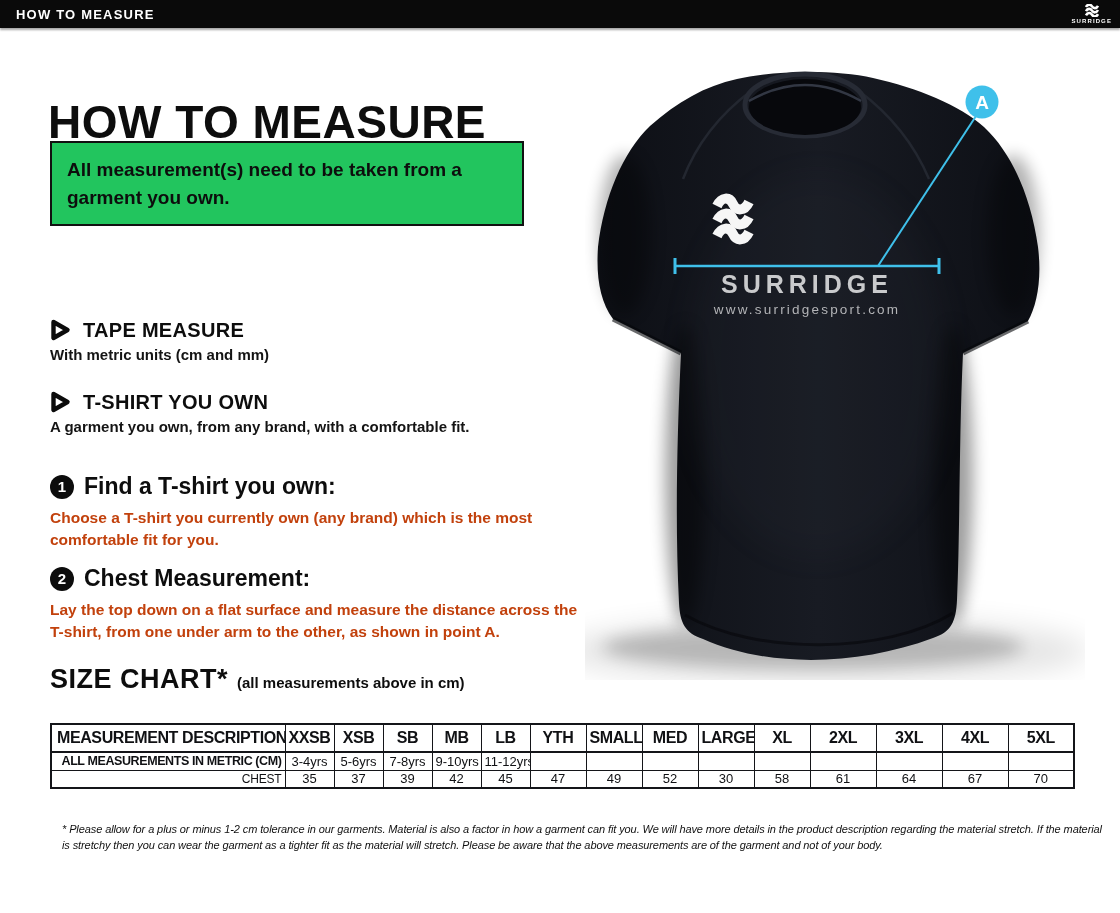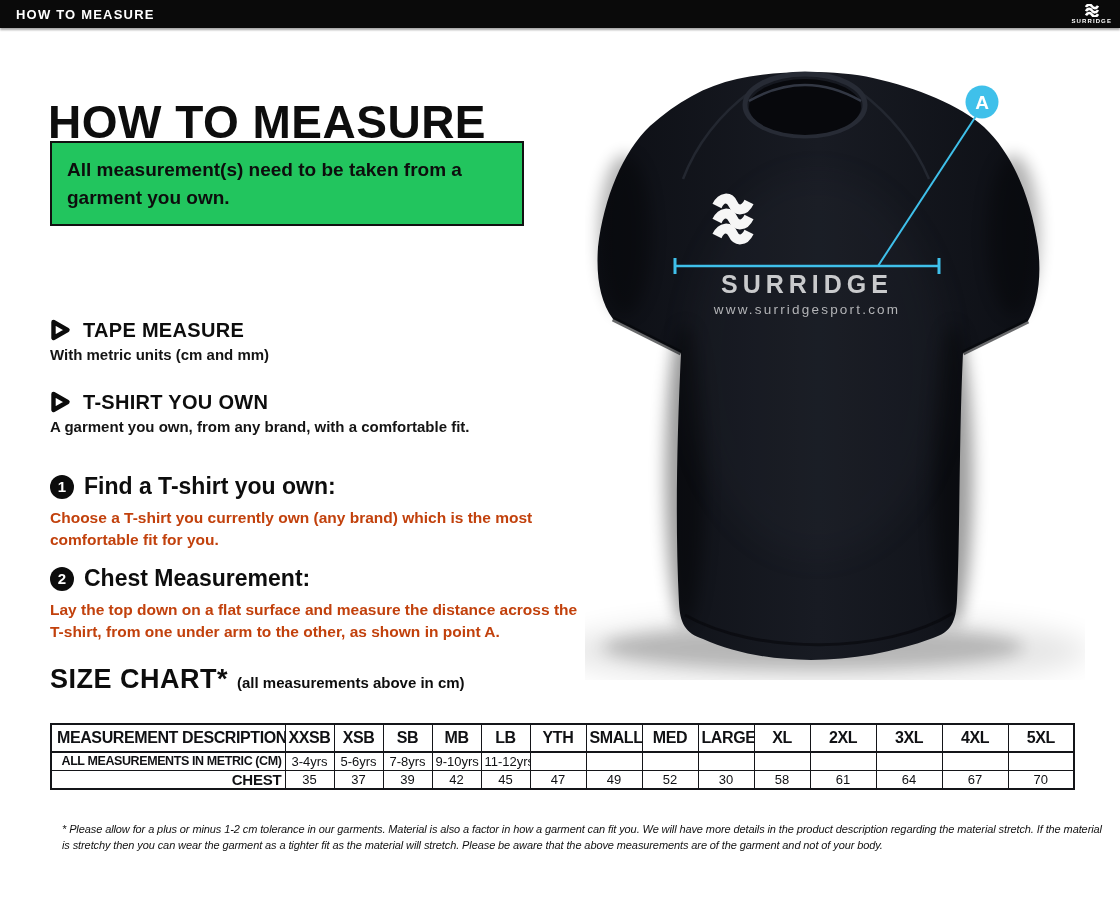--- a/index.html
+++ b/index.html
@@ -50,21 +50,21 @@
   .sizechart-sub{font-size:15px;font-weight:bold;margin-left:9px;color:#0d0d0d;}
   .size-table-wrap{position:absolute;left:50px;top:723px;}
   table.size-table{border-collapse:collapse;table-layout:fixed;width:1023px;border:2px solid #141519;}
   .size-table th,.size-table td{
     border:1px solid #141519;text-align:center;padding:0 3px;white-space:nowrap;overflow:hidden;color:#101114;
   }
   .size-table thead th{font-size:16px;font-weight:bold;height:28px;letter-spacing:-.4px;border-bottom:2px solid #141519;}
   .size-table th:first-child,.size-table td:first-child{text-align:right;padding-left:5px;}
   .size-table tbody td{height:18px;font-size:13px;font-weight:normal;}
   .size-table tbody td.metric-label{font-weight:bold;font-size:12.5px;letter-spacing:-.4px;}
-  .size-table tbody td.row-label{font-size:15px;letter-spacing:-.2px;font-weight:bold;}
+  .size-table tbody td.row-label{font-size:12px;letter-spacing:-.2px;}
   .footnote{
     position:absolute;left:50px;top:810px;width:1046px;margin:12px;
     font-size:11px;font-weight:normal;font-style:italic;line-height:1.42;color:#101010;letter-spacing:-.1px;
   }
   
   .diagram{position:absolute;left:585px;top:55px;width:500px;height:625px;}
 </style>
 </head>
 <body>
 

